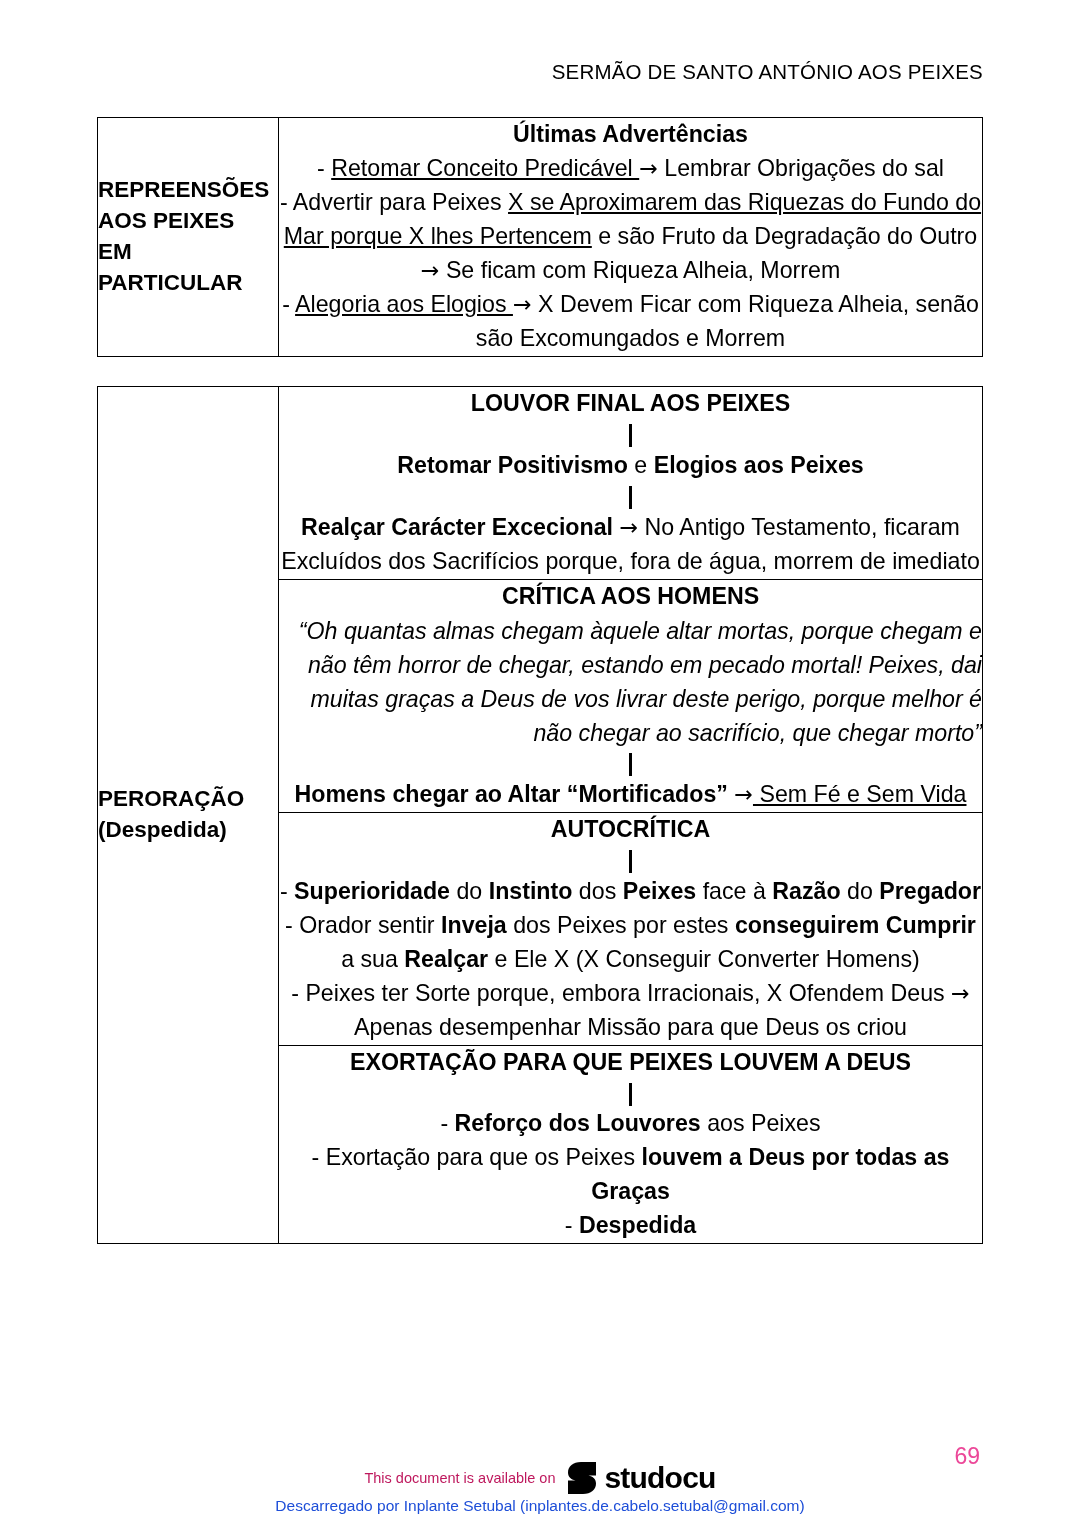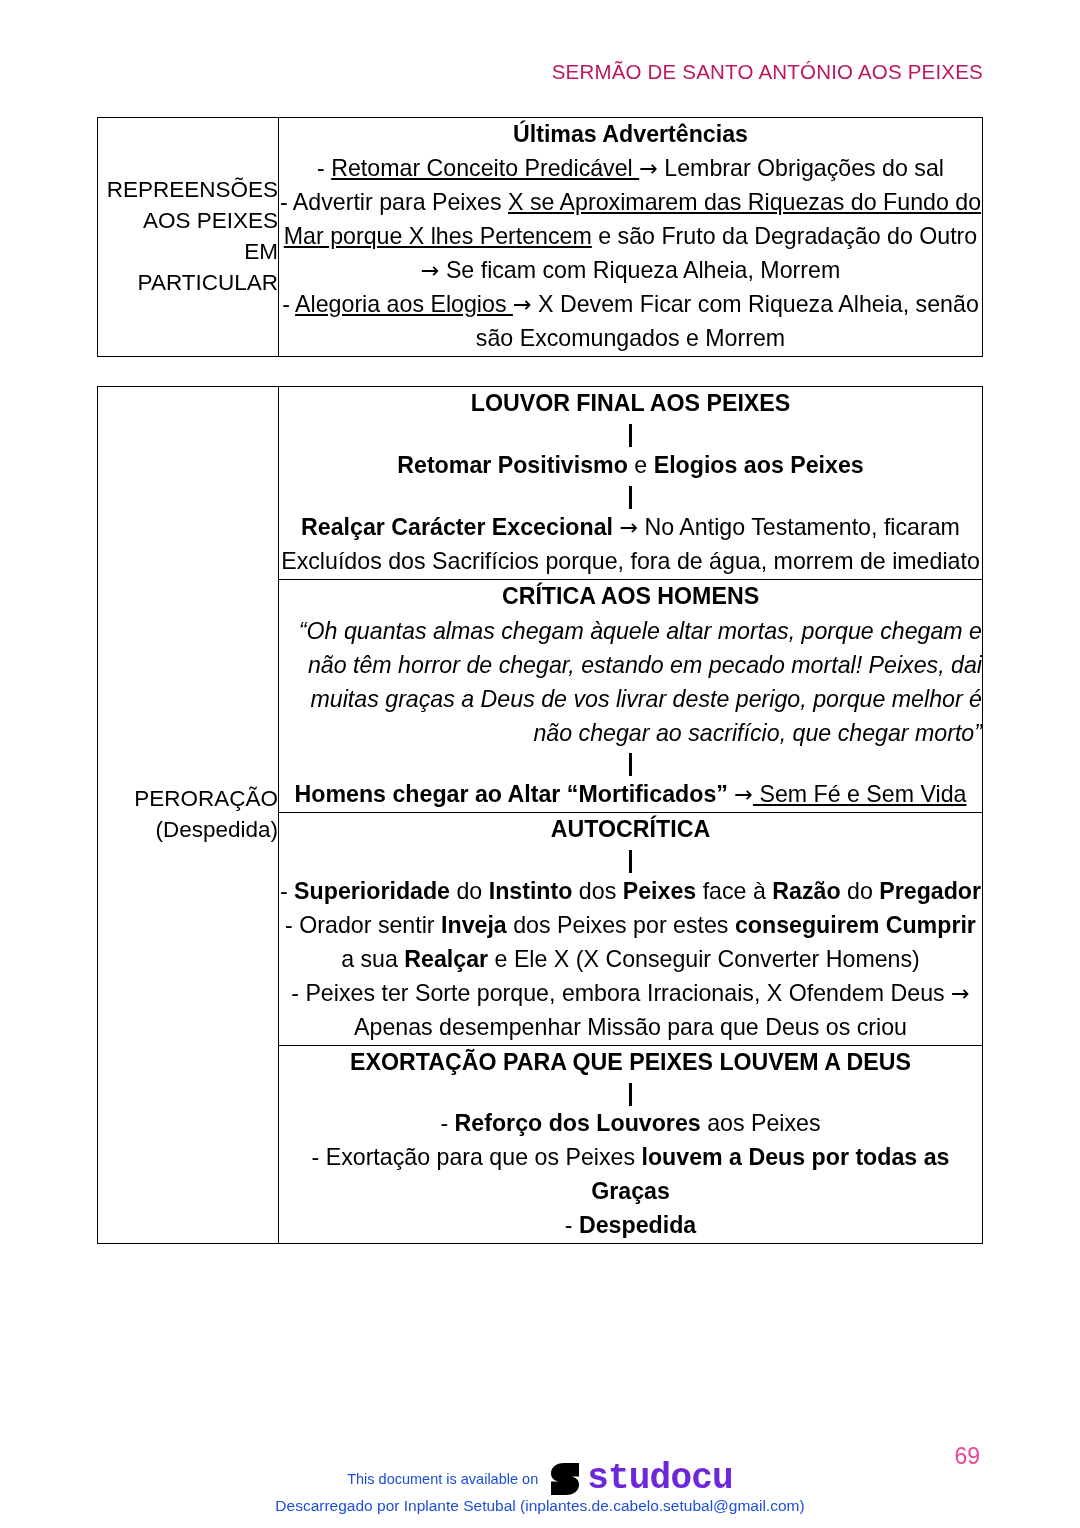--- a/index.html
+++ b/index.html
@@ -16,41 +16,41 @@
     overflow: hidden;
   }
 
   
   .page-header {
     position: absolute;
     top: 60px;
     right: 97px;
     font-size: 20.5px;
     letter-spacing: 0.2px;
-    color: #be185d;
+    color: #000000;
     white-space: nowrap;
   }
 
   
   .doc-table {
     position: absolute;
     left: 97px;
     width: 886px;
     border-collapse: collapse;
     table-layout: fixed;
   }
   .doc-table td {
     border: 1.6px solid #000;
     vertical-align: middle;
     padding: 0;
   }
   .label-cell {
     width: 180px;
-    text-align: right;
-    font-weight: normal;
+    text-align: left;
+    font-weight: bold;
     font-size: 22.5px;
     line-height: 1.37;
     padding: 6px 4px;
   }
   .body-cell {
     padding: 5px 9px 8px 9px;
     font-size: 23.2px;
     line-height: 1.465;
   }
 
@@ -94,40 +94,39 @@
     top: 1461px;
     left: 0;
     width: 1080px;
     display: flex;
     align-items: center;
     justify-content: center;
     gap: 12px;
   }
   .footer-avail {
     font-size: 14.5px;
-    color: #1d4ed8;
+    color: #be185d;
     font-family: "Liberation Sans", sans-serif;
   }
   .studocu-mark {
     display: flex;
     align-items: center;
     gap: 7px;
   }
   .studocu-glyph {
     width: 30px;
     height: 34px;
     display: block;
   }
   .studocu-word {
-    font-size: 36px;
+    font-size: 30px;
     font-weight: bold;
     letter-spacing: -0.8px;
-    color: #6d28d9;
+    color: #000000;
     line-height: 1;
-    font-family: Liberation Mono, monospace;
   }
   .footer-download {
     position: absolute;
     top: 1497px;
     left: 0;
     width: 1080px;
     text-align: center;
     font-size: 15.5px;
     color: #1d4ed8;
   }

